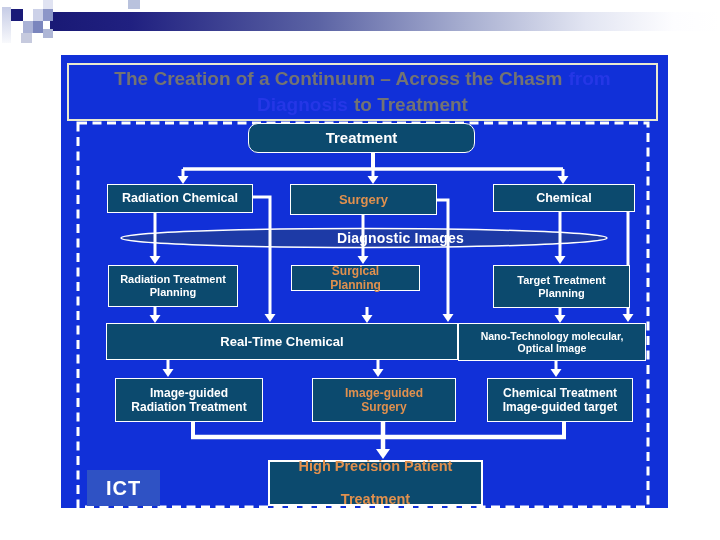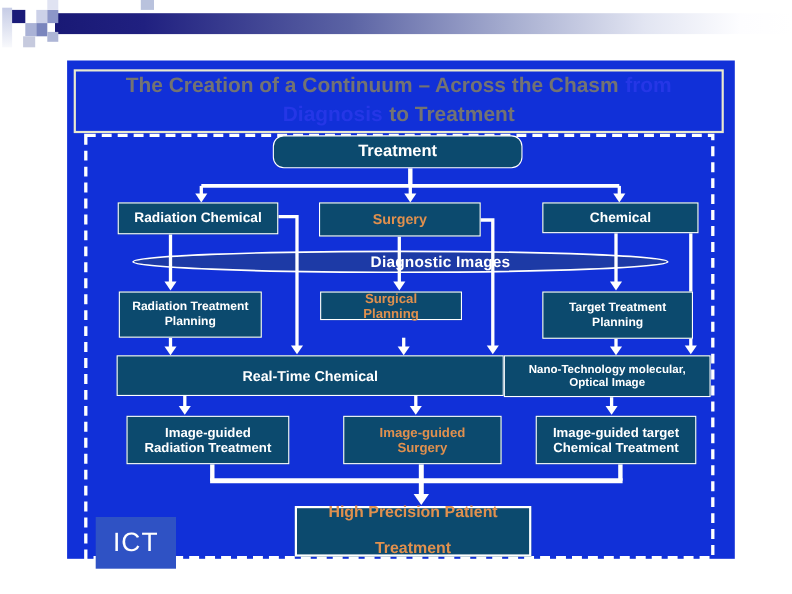--- a/index.html
+++ b/index.html
@@ -20,22 +20,22 @@
   .ty{color:#737373;} .tb{color:#2537e6;}
   .titlebox .sep{display:inline-block;width:0.32em;}
   
   .node{position:absolute;background:#0c4a6e;border:1.6px solid #ffffff;color:#ffffff;
         display:flex;flex-direction:column;align-items:center;justify-content:center;
         text-align:center;font-weight:bold;line-height:1.18;box-sizing:border-box;z-index:3;}
   .orange{color:#e0904e;}
   svg.wires{position:absolute;left:0;top:0;z-index:2;}
   .diag-label{position:absolute;z-index:3;color:#fff;font-weight:bold;font-size:14px;
               text-align:right;letter-spacing:0.2px;}
-  .ict{position:absolute;left:87px;top:470px;width:73px;height:47px;background:#2f52c4;
-       color:#fff;font-weight:normal;font-size:24px;display:flex;align-items:center;
+  .ict{position:absolute;left:87px;top:470px;width:73px;height:36px;background:#2f52c4;
+       color:#fff;font-weight:bold;font-size:20px;display:flex;align-items:center;
        justify-content:center;z-index:3;letter-spacing:1px;}
 </style>
 </head>
 <body>
 
 <div class="abs hbar"></div>
 <div>
   <span class="sq strip"></span>
   <span class="sq" style="left:11px;top:9px;width:12px;height:12px;background:#1a1a78;"></span>
   <span class="sq" style="left:33px;top:9px;width:10px;height:12px;background:#ccd1e8;"></span>
@@ -153,22 +153,22 @@
   <span>Image-guided</span>
   <span>Radiation Treatment</span>
 </div>
 
 <div class="node" style="left:312px;top:378px;width:144px;height:44px;font-size:12px;">
   <span class="orange">Image-guided</span>
   <span class="orange">Surgery</span>
 </div>
 
 <div class="node" style="left:487px;top:378px;width:146px;height:44px;font-size:12px;">
+  <span>Chemical Treatment</span>
   <span>Image-guided target</span>
-  <span>Chemical Treatment</span>
 </div>
 
 <div class="node" style="left:268px;top:460px;width:215px;height:46px;font-size:14.5px;border-width:2px;gap:16px;">
   <span class="orange">High Precision Patient</span>
   <span class="orange">Treatment</span>
 </div>
 
 <div class="ict">
   <span>ICT</span>
 </div>

